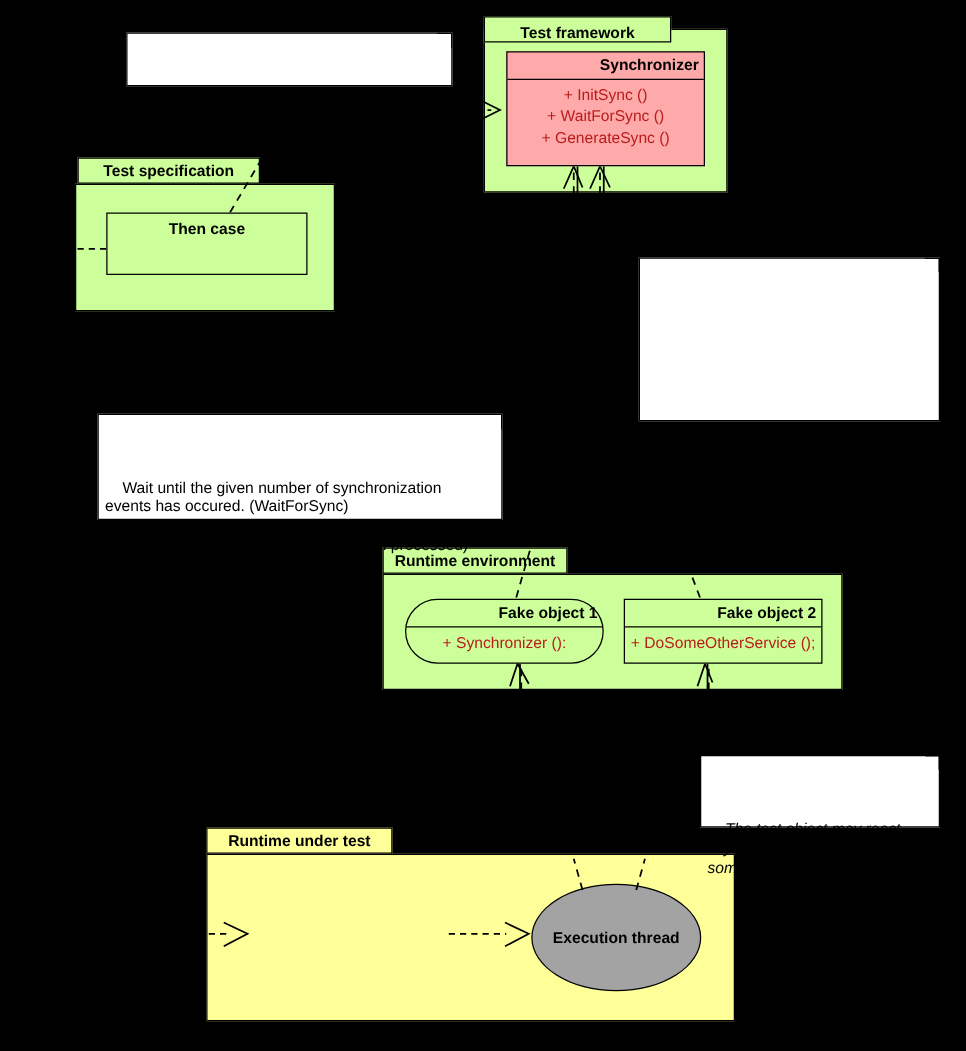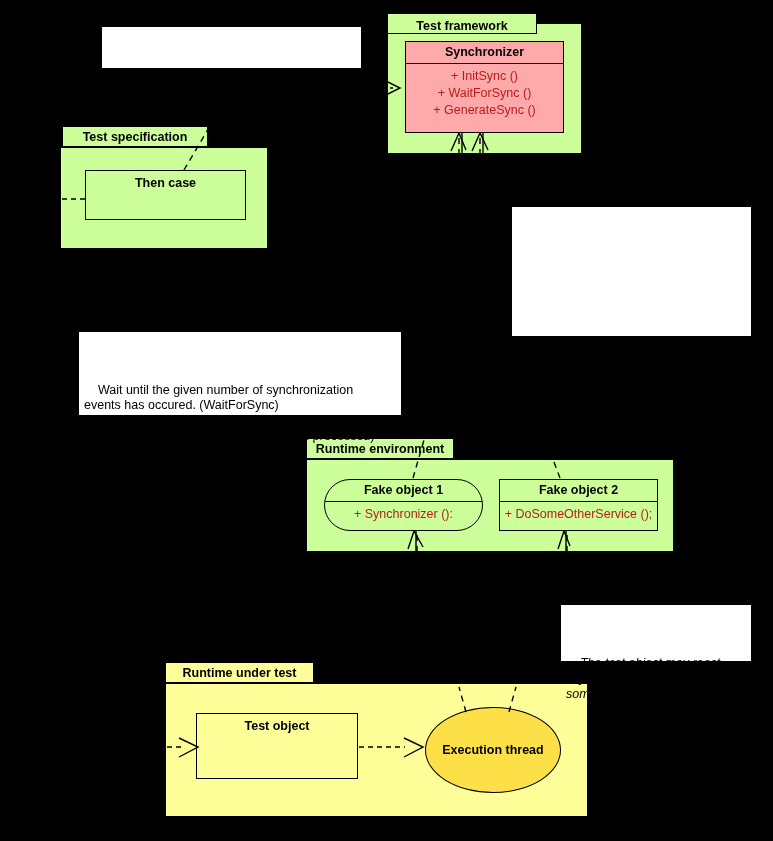--- a/index.html
+++ b/index.html
@@ -48,21 +48,21 @@
 
   
   .cls {
     position: absolute;
     box-sizing: border-box;
     border: 1px solid #000000;
     z-index: 6;
   }
   .cls-name {
     box-sizing: border-box;
-    text-align: center;
+    text-align: right;
     font-weight: bold;
     font-size: 12.5px;
     color: #000000;
     padding: 3px 4px 4px 4px;
     border-bottom: 1px solid #000000;
     white-space: nowrap;
   }
   .cls-ops {
     box-sizing: border-box;
     text-align: center;
@@ -89,21 +89,21 @@
     padding-top: 5px;
     z-index: 6;
   }
 
   
   .ellipse {
     position: absolute;
     box-sizing: border-box;
     border: 1px solid #000000;
     border-radius: 50%;
-    background: #fde047;
+    background: #a3a3a3;
     display: flex;
     align-items: center;
     justify-content: center;
     font-weight: bold;
     font-size: 12.5px;
     color: #000000;
     z-index: 6;
   }
 
   
@@ -244,23 +244,20 @@
     </div>
   </div>
 
   <div class="pkg-yellow">
     <div class="pkg-label" style="left:165px; top:662px; width:149px; height:21px;">
       <span>Runtime under test</span>
     </div>
     <div class="pkg-body" style="left:165px; top:683px; width:423px; height:134px;"></div>
   </div>
 
-  <div class="plainbox cls-yellow" style="left:196px; top:713px; width:162px; height:66px;">
-    <span>Test object</span>
-  </div>
 
   <div class="ellipse" style="left:425px; top:707px; width:136px; height:86px;">
     <span>Execution thread</span>
   </div>
 
   <svg class="overlay over" viewBox="0 0 773 841">
 
     <g stroke="#000000" stroke-width="1.4" fill="none">
       <line x1="167" y1="747" x2="183" y2="747" stroke-dasharray="5,4"></line>
       <polyline points="179,738 198,747 179,757"></polyline>

